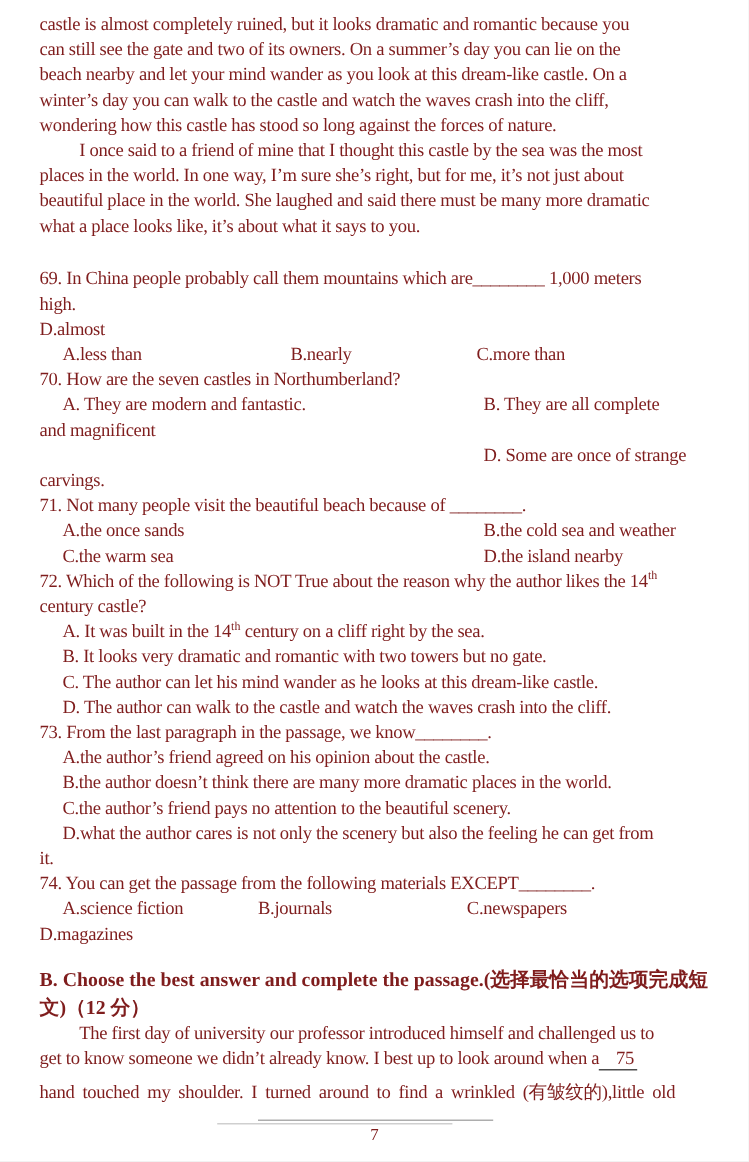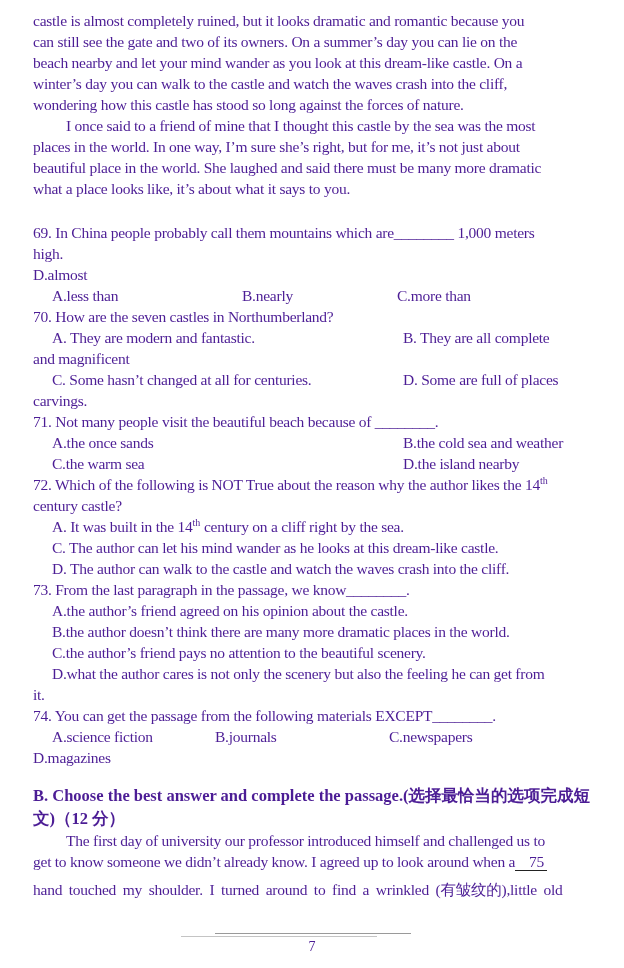--- a/index.html
+++ b/index.html
@@ -5,21 +5,21 @@
   * { margin: 0; padding: 0; box-sizing: border-box; }
   html, body { background: #e8e8e8; }
   .page {
     position: relative;
     width: 624px;
     height: 968px;
     margin: 0 auto;
     background: #ffffff;
     overflow: hidden;
     font-family: "Liberation Serif", "DejaVu Serif", serif;
-    color: #4c1d95;
+    color: #7f1d1d;
   }
   .content {
     position: absolute;
     left: 33px;
     top: 10px;
     width: 558px;
   }
   .line {
     position: relative;
     height: 21px;
@@ -108,42 +108,42 @@
     </div>
 
     <div>
       <div class="line">70. How are the seven castles in Northumberland?</div>
       <div class="line">
         <span class="pos pa">A. They are modern and fantastic.</span>
         <span class="pos pr">B. They are all complete</span>
       </div>
       <div class="line">and magnificent</div>
       <div class="line">
-        <span class="pos pa">C. Some hasn’t changed at all for centuries.</span>
-        <span class="pos pr">D. Some are full of places</span>
+        <span class="pos pr">D. Some are once of strange</span>
       </div>
       <div class="line">carvings.</div>
     </div>
 
     <div>
       <div class="line">71. Not many people visit the beautiful beach because of ________.</div>
       <div class="line">
         <span class="pos pa">A.the once sands</span>
         <span class="pos pr">B.the cold sea and weather</span>
       </div>
       <div class="line">
         <span class="pos pa">C.the warm sea</span>
         <span class="pos pr">D.the island nearby</span>
       </div>
     </div>
 
     <div>
       <div class="line"><span>72. Which of the following is NOT True about the reason why the author likes the 14</span><sup>th</sup></div>
       <div class="line">century castle?</div>
       <div class="line ind1"><span>A. It was built in the 14</span><sup>th</sup><span> century on a cliff right by the sea.</span></div>
+      <div class="line ind1">B. It looks very dramatic and romantic with two towers but no gate.</div>
       <div class="line ind1">C. The author can let his mind wander as he looks at this dream-like castle.</div>
       <div class="line ind1">D. The author can walk to the castle and watch the waves crash into the cliff.</div>
     </div>
 
     <div>
       <div class="line">73. From the last paragraph in the passage, we know________.</div>
       <div class="line ind1">A.the author’s friend agreed on his opinion about the castle.</div>
       <div class="line ind1">B.the author doesn’t think there are many more dramatic places in the world.</div>
       <div class="line ind1">C.the author’s friend pays no attention to the beautiful scenery.</div>
       <div class="line ind1">D.what the author cares is not only the scenery but also the feeling he can get from</div>
@@ -162,21 +162,21 @@
 
     <div class="spacer-b"></div>
 
     <div class="b-heading">
       <div class="line">B. Choose the best answer and complete the passage.(选择最恰当的选项完成短</div>
       <div class="line">文)（12 分）</div>
     </div>
 
     <div>
       <div class="line ind2">The first day of university our professor introduced himself and challenged us to</div>
-      <div class="line"><span>get to know someone we didn’t already know. I agreed up to look around when a</span><span class="blank-num">&nbsp;&nbsp;&nbsp;75</span></div>
+      <div class="line"><span>get to know someone we didn’t already know. I best up to look around when a</span><span class="blank-num">&nbsp;&nbsp;&nbsp;75</span></div>
       <div class="spacer-sm"></div>
       <div class="line wide-words">hand touched my shoulder. I turned around to find a wrinkled (有皱纹的),little old</div>
     </div>
 
   </div>
 
   <div class="footer-rule"></div>
   <div class="footer-rule2"></div>
   <div class="page-number">7</div>
 </div>

